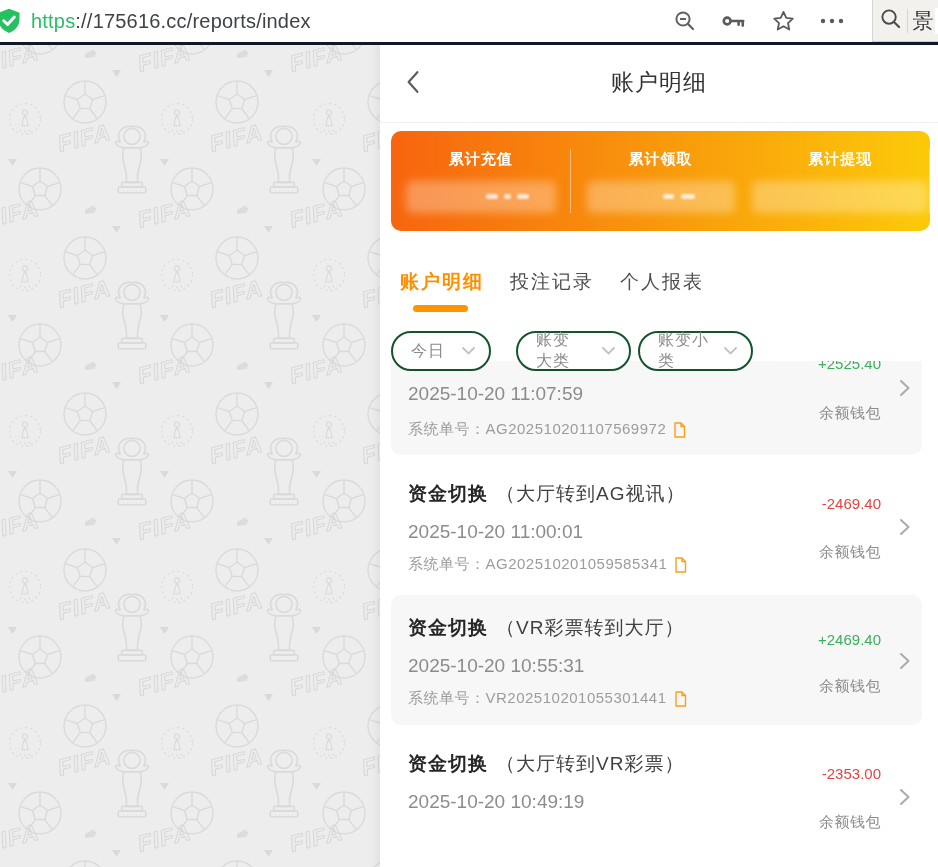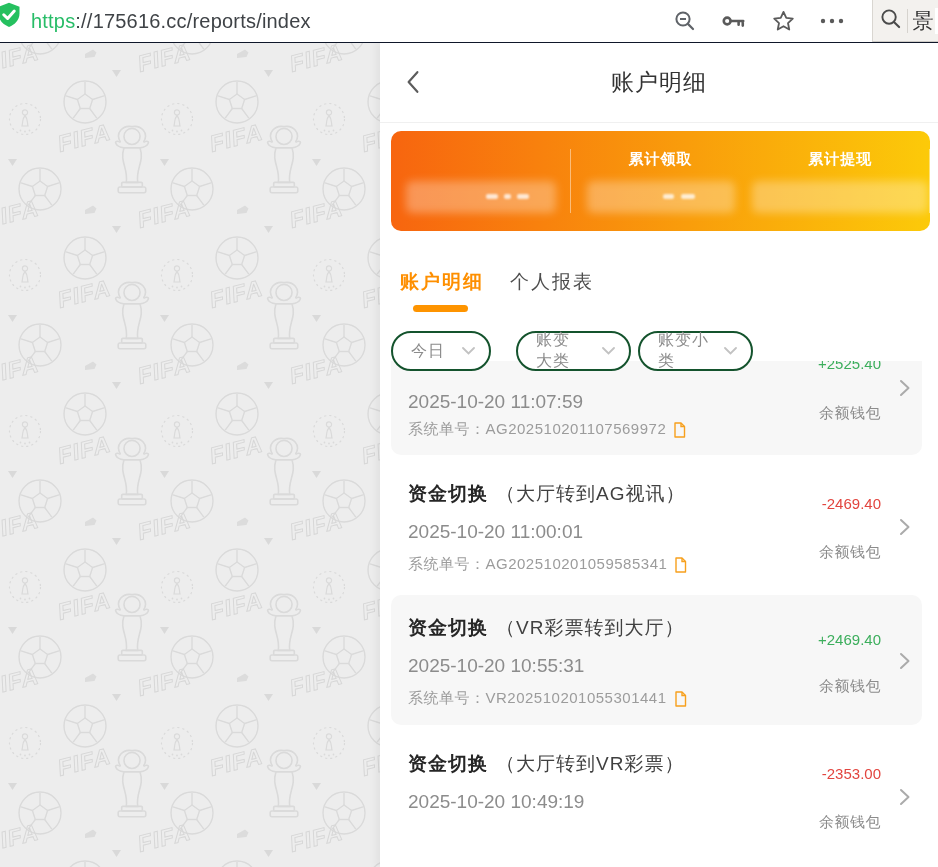--- a/index.html
+++ b/index.html
@@ -4,22 +4,22 @@
 <style>
   html,body{margin:0;padding:0;}
   body{
     width:938px;height:867px;overflow:hidden;position:relative;
     font-family:"Liberation Sans","DejaVu Sans",sans-serif;
     background:#fff;
   }
   
   .topbar{
     position:absolute;left:0;top:0;width:938px;height:42px;
-    background:#fff;border-bottom:1px solid #0f172a;
-    display:flex;z-index:20;
+    background:#fff;border-bottom:3px solid #0f172a;
+    display:flex;align-items:center;z-index:20;
   }
   .shield{position:relative;margin-left:-5px;width:28px;height:30px;flex:0 0 auto;}
   .urlbox{flex:1 1 auto;display:flex;align-items:center;margin-left:8px;
     font-size:20px;letter-spacing:.2px;white-space:nowrap;overflow:hidden;}
   .urlbox .scheme{color:#28bd68;}
   .urlbox .rest{color:#3f4347;}
   .tb-icons{display:flex;align-items:center;gap:25px;margin-right:28px;flex:0 0 auto;}
   .tb-btn{width:24px;height:24px;display:flex;align-items:center;justify-content:center;cursor:pointer;}
   .findbar{
     flex:0 0 auto;height:42px;width:66px;background:#f3f1ee;
@@ -89,21 +89,21 @@
   .it-amount{position:absolute;right:41px;top:30px;font-size:15px;font-weight:500;}
   .alt .it-amount{top:36px;}
   .it-amount.pos{color:#3cae5c;}
   .it-amount.neg{color:#e2453f;}
   .it-wallet{position:absolute;right:41px;top:78px;font-size:15px;color:#8c8c8c;letter-spacing:.5px;}
   .alt .it-wallet{top:82px;}
   .it-chev{position:absolute;right:11px;top:53px;width:12px;height:18px;cursor:pointer;}
   .alt .it-chev{top:57px;}
   
   .partial .it-amount{top:30px;}
-  .partial .it-date{top:66px;}
+  .partial .it-date{top:58px;}
   .partial .it-order{top:95px;}
   .partial .it-wallet{top:79px;}
   .partial .it-chev{top:54px;}
 </style>
 </head>
 <body>
 
 <div class="topbar">
   <span class="shield">
     <svg width="28" height="30" viewBox="0 0 24 24">
@@ -212,20 +212,21 @@
     <span class="app-title">账户明细</span>
     <span class="back-btn">
       <svg width="22" height="24" viewBox="0 0 14 22">
           <polyline points="11,2 3,11 11,20" fill="none" stroke="#5c5c5c" stroke-width="2" stroke-linecap="round" stroke-linejoin="round"></polyline>
         </svg>
     </span>
   </div>
 
   <div class="sumcard">
     <div class="sumcol">
+      <span class="sumlabel">累计充值</span>
       <div class="blob b1"></div>
       <span class="dash" style="left:95px;width:12px;"></span>
       <span class="dash" style="left:113px;width:7px;"></span>
       <span class="dash" style="left:126px;width:12px;"></span>
       <div class="sep"></div>
     </div>
     <div class="sumcol">
       <span class="sumlabel">累计领取</span>
       <div class="blob b3"></div>
       <span class="dash" style="left:92px;width:11px;"></span>
@@ -233,20 +234,21 @@
     </div>
     <div class="sumcol">
       <span class="sumlabel">累计提现</span>
       <div class="blob b2"></div>
       <div class="sep"></div>
     </div>
   </div>
 
   <div class="tabs">
     <span class="tab active">账户明细</span>
+    <span class="tab">投注记录</span>
     <span class="tab">个人报表</span>
   </div>
   <div class="tab-underline"></div>
 
   <div class="filters">
     <div class="pill p1">
       <span class="plabel">今日</span>
       <svg width="13" height="8" viewBox="0 0 13 8">
           <polyline points="1,1 6.5,6.5 12,1" fill="none" stroke="#c2c2c2" stroke-width="1.8" stroke-linecap="round"></polyline>
         </svg>

